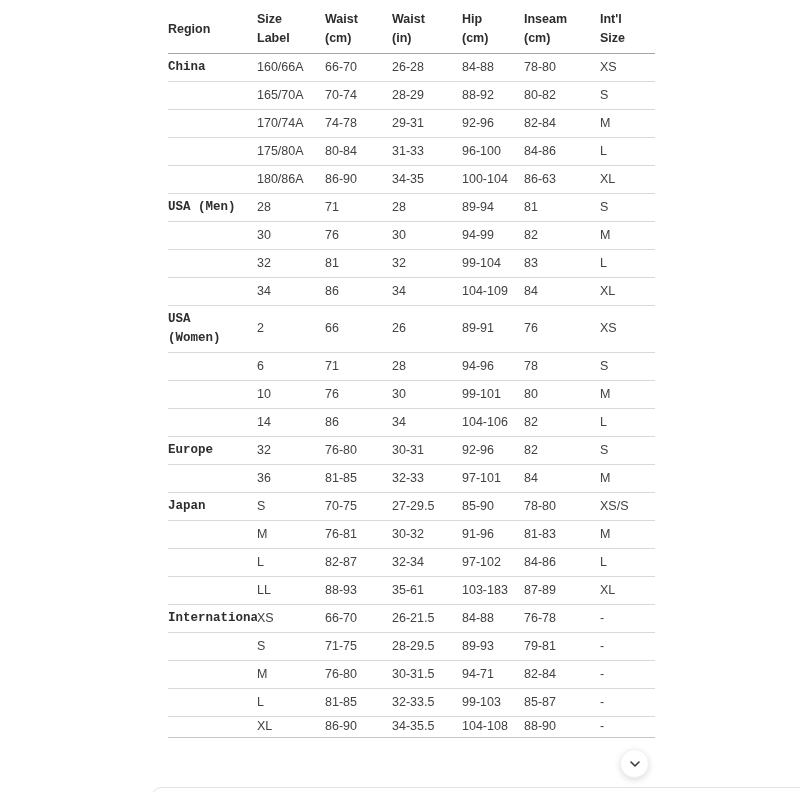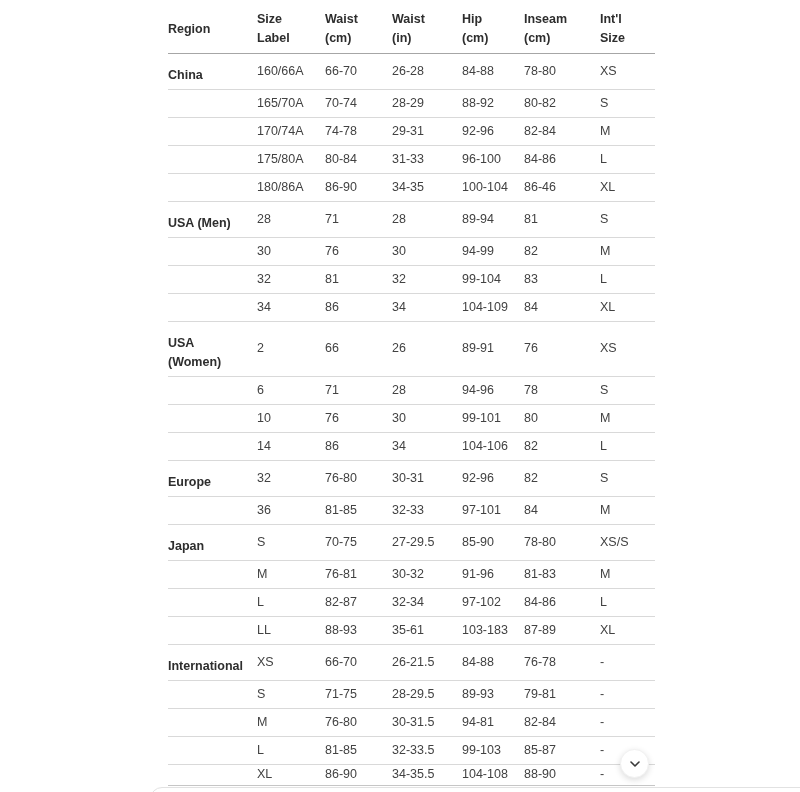--- a/index.html
+++ b/index.html
@@ -31,21 +31,21 @@
   .size-table td{
     font-size:12.5px;color:var(--c-text);
     vertical-align:middle;text-align:left;
     border-bottom:1px solid var(--c-row-divider);
     padding:0 8px 0 0;line-height:15px;
     white-space:normal;overflow:hidden;
   }
   .size-table tbody tr{height:28px;}
   .size-table td.region{
     font-weight:bold;color:var(--c-text-strong);
-    line-height:19px;padding-top:12px;padding-bottom:4px;
+    line-height:19px;padding-top:4px;padding-bottom:4px;font-family:Liberation Mono, monospace;
   }
   .size-table tbody tr.last-row{height:21px;}
   .size-table tbody tr.last-row td{border-bottom:1px solid var(--c-bottom-border);}
   .expand-btn{
     position:absolute;left:620px;top:749px;width:29px;height:29px;
     border-radius:50%;background:#fff;border:1px solid #f1f1f1;
     box-shadow:0 2px 6px rgba(0,0,0,0.14);
     display:flex;align-items:center;justify-content:center;
     cursor:pointer;padding:0;
   }
@@ -136,21 +136,21 @@
         <td>96-100</td>
         <td>84-86</td>
         <td>L</td>
       </tr>
       <tr>
         <td class="region"></td>
         <td>180/86A</td>
         <td>86-90</td>
         <td>34-35</td>
         <td>100-104</td>
-        <td>86-46</td>
+        <td>86-63</td>
         <td>XL</td>
       </tr>
       <tr>
         <td class="region">USA (Men)</td>
         <td>28</td>
         <td>71</td>
         <td>28</td>
         <td>89-94</td>
         <td>81</td>
         <td>S</td>
@@ -288,21 +288,21 @@
         <td>28-29.5</td>
         <td>89-93</td>
         <td>79-81</td>
         <td>-</td>
       </tr>
       <tr>
         <td class="region"></td>
         <td>M</td>
         <td>76-80</td>
         <td>30-31.5</td>
-        <td>94-81</td>
+        <td>94-71</td>
         <td>82-84</td>
         <td>-</td>
       </tr>
       <tr>
         <td class="region"></td>
         <td>L</td>
         <td>81-85</td>
         <td>32-33.5</td>
         <td>99-103</td>
         <td>85-87</td>

